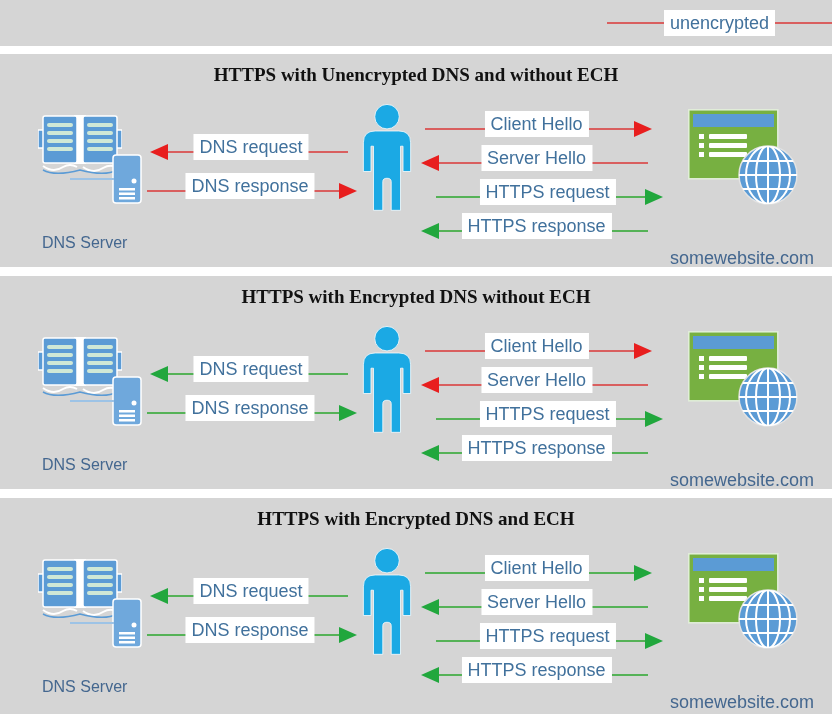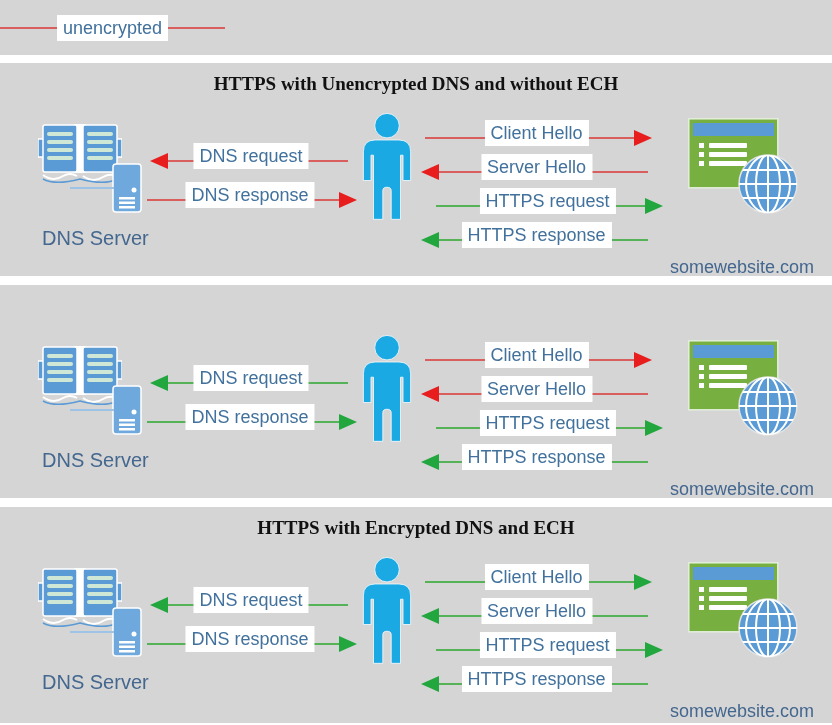--- a/index.html
+++ b/index.html
@@ -1,20 +1,20 @@
 <!DOCTYPE html>
 <html style="--band_bg: #d5d5d5; --unencrypted_line: #d95f5f; --unencrypted_head: #e81e1e; --encrypted_line: #55b257; --encrypted_head: #21a73d; --label_text: #41719c; --label_bg: #ffffff; --caption_text: #44678f; --title_text: #111111; --person_fill: #1ba9e4; --doc_blue: #5b9bd5; --server_blue: #6fa8dc; --site_green: #77b041; --book_line: #cfe8d6; --connector: #9dc3e6;"><head>
 <meta charset="utf-8">
 <style>
   html,body{margin:0;padding:0;background:#fff;}
   .page{position:relative;width:832px;height:725px;background:#fff;
         font-family:"Liberation Sans",sans-serif;overflow:hidden;}
   .band{background:var(--band_bg);}
   
-  .legend{height:55px;display:flex;align-items:center;justify-content:flex-start;gap:78px;margin-bottom:8px;}
+  .legend{height:46px;display:flex;align-items:center;justify-content:flex-end;gap:78px;margin-bottom:8px;}
   .legend-item{display:flex;align-items:center;}
   .legend-line{width:57px;height:2px;}
   .legend-line.red{background:var(--unencrypted_line);}
   .legend-line.green{background:var(--encrypted_line);}
   .legend-label{background:var(--label_bg);color:var(--label_text);font-size:18px;padding:1px 6px;line-height:24px;}
   
   .panel{position:relative;height:213px;margin-bottom:9px;}
   .panel.last{height:216px;margin-bottom:0;}
   .panel-title{position:absolute;top:10px;left:0;width:100%;margin:0;text-align:center;
                font-size:19px;font-weight:bold;color:var(--title_text);font-family:Liberation Serif, serif;}
@@ -36,21 +36,21 @@
   .a-client{left:423px;top:63px;width:227px;}
   .a-server{left:423px;top:97px;width:227px;}
   .a-httpreq{left:434px;top:131px;width:227px;}
   .a-httpres{left:423px;top:165px;width:227px;}
   
   .book{position:absolute;left:38px;top:60px;}
   .server-icon{position:absolute;left:112px;top:100px;}
   .connector{position:absolute;left:70px;top:124px;width:44px;height:2px;background:var(--connector);}
   .person{position:absolute;left:360px;top:50px;}
   .site{position:absolute;left:688px;top:55px;}
-  .dns-caption{position:absolute;left:42px;top:164px;font-size:20px;color:var(--caption_text);}
+  .dns-caption{position:absolute;left:42px;top:180px;font-size:16px;color:var(--caption_text);}
   .site-caption{position:absolute;left:663px;top:158px;width:158px;text-align:center;font-size:18px;color:var(--caption_text);margin-top:36px;}
   
   .f-blue{fill:var(--doc_blue);}
   .f-srv{fill:var(--server_blue);}
   .f-green{fill:var(--site_green);}
   .f-person{fill:var(--person_fill);stroke:rgba(255,255,255,.9);stroke-width:1;}
   .f-white{fill:#fff;}
   .f-line{fill:var(--book_line);}
   .s-white{stroke:#fff;stroke-width:1.5;}
   .wave{fill:none;stroke:#fff;stroke-width:2;}
@@ -157,20 +157,21 @@
       <span class="alabel">HTTPS request</span>
     </div>
     <div class="arrow a-httpres dir-left encrypted">
       <span class="line"></span>
       <span class="head"></span>
       <span class="alabel">HTTPS response</span>
     </div>
   </section>
 
   <section class="band panel">
+    <h2 class="panel-title">HTTPS with Encrypted DNS without ECH</h2>
 
     <svg class="book" width="84" height="64" viewBox="0 0 84 64">
       <rect x="0" y="16" width="7" height="18" class="f-blue s-white"></rect>
       <rect x="77" y="16" width="7" height="18" class="f-blue s-white"></rect>
       <rect x="36" y="1" width="12" height="49" class="f-white"></rect>
       <rect x="5" y="2" width="34" height="47" rx="2" class="f-blue s-white"></rect>
       <rect x="45" y="2" width="34" height="47" rx="2" class="f-blue s-white"></rect>
       <rect x="9" y="9" width="26" height="4" rx="2" class="f-line"></rect>
       <rect x="9" y="17" width="26" height="4" rx="2" class="f-line"></rect>
       <rect x="9" y="25" width="26" height="4" rx="2" class="f-line"></rect>

